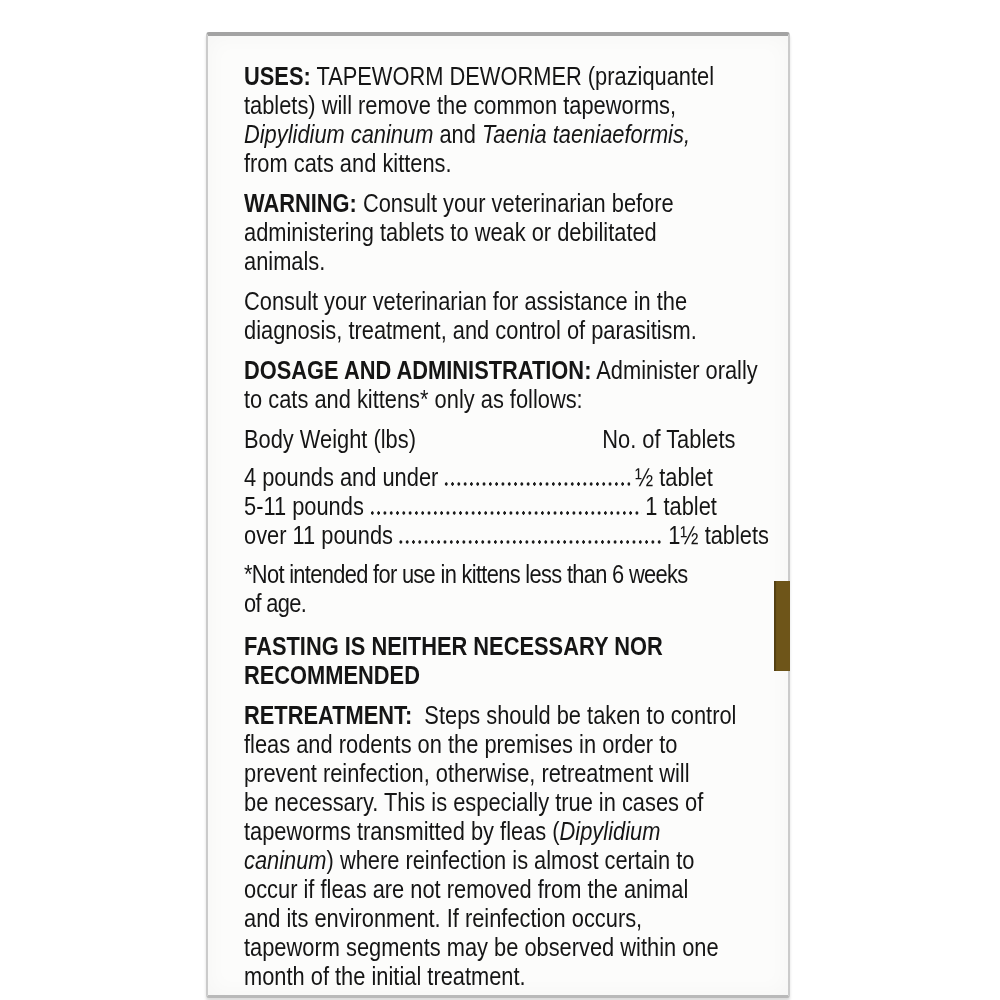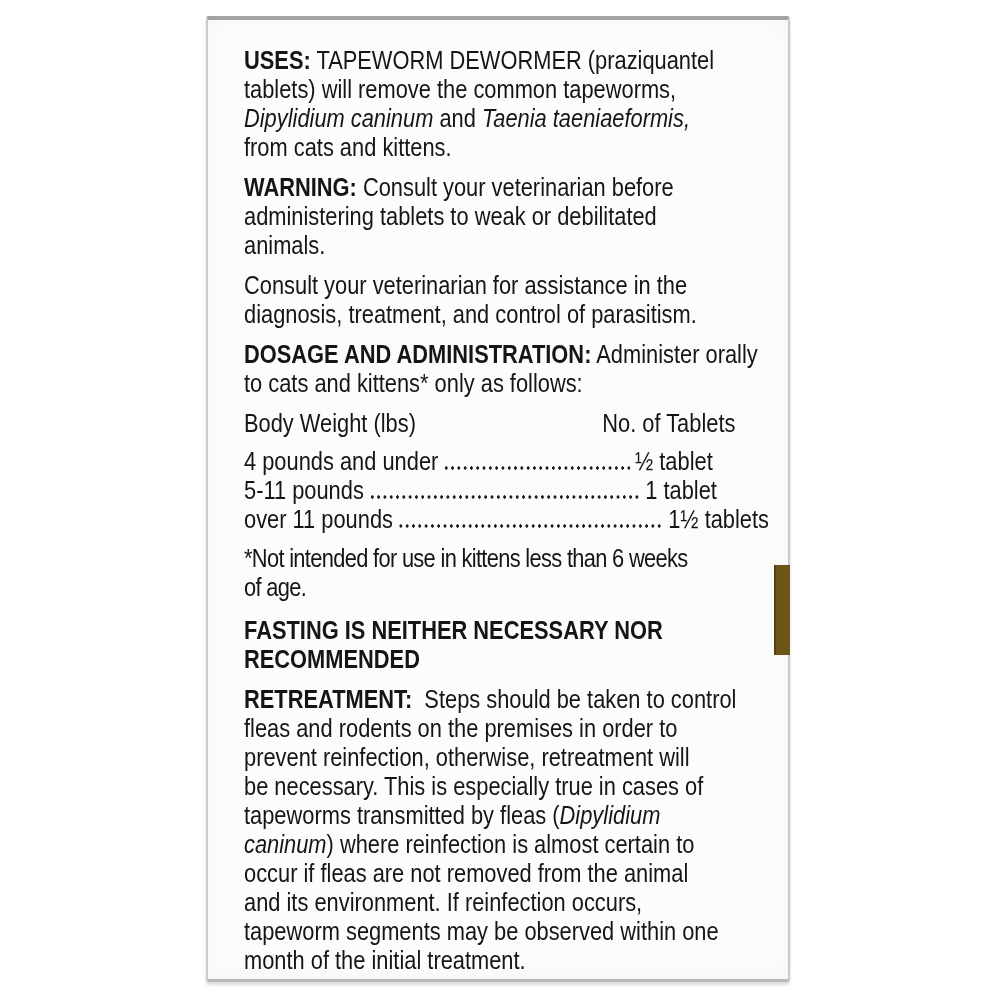--- a/index.html
+++ b/index.html
@@ -12,21 +12,21 @@
     position: relative;
     width: 1000px;
     height: 1000px;
     background: #ffffff;
     overflow: hidden;
   }
   
   .panel {
     position: absolute;
     left: 206px;
-    top: 16px;
+    top: 32px;
     width: 584px;
     height: 966px;
     box-sizing: border-box;
     background: #fcfcfb;
     border: 2px solid #cbcbcb;
     border-top: 4px solid #a3a3a3;
     border-bottom: 3px solid #b9b9b9;
     border-radius: 3px;
     box-shadow: 0 3px 3px rgba(0,0,0,0.14), inset 0 0 22px rgba(0,0,0,0.03);
   }

